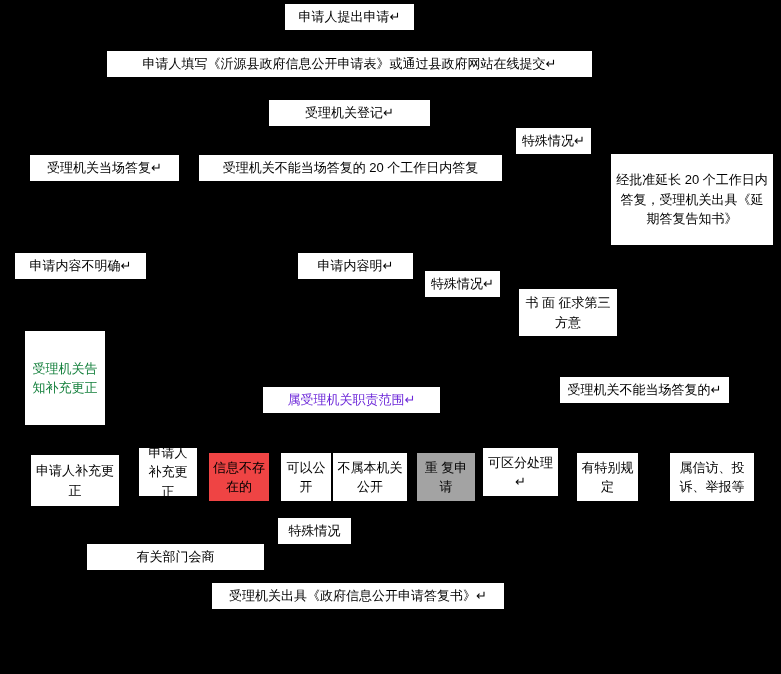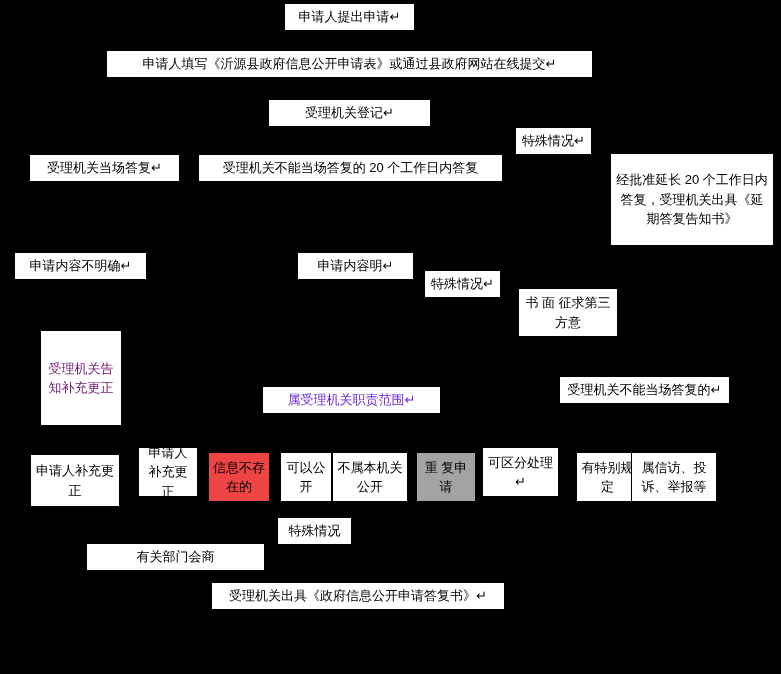--- a/index.html
+++ b/index.html
@@ -43,28 +43,28 @@
     <div class="node" style="left: 106px; top: 50px; width: 487px; height: 28px; background: rgb(255, 255, 255); color: rgb(0, 0, 0);">申请人填写《沂源县政府信息公开申请表》或通过县政府网站在线提交↵</div>
     <div class="node" style="left: 268px; top: 99px; width: 163px; height: 28px; background: rgb(255, 255, 255); color: rgb(0, 0, 0);">受理机关登记↵</div>
     <div class="node" style="left: 515px; top: 127px; width: 77px; height: 28px; background: rgb(255, 255, 255); color: rgb(0, 0, 0);">特殊情况↵</div>
     <div class="node" style="left: 29px; top: 154px; width: 151px; height: 28px; background: rgb(255, 255, 255); color: rgb(0, 0, 0);">受理机关当场答复↵</div>
     <div class="node" style="left: 198px; top: 154px; width: 305px; height: 28px; background: rgb(255, 255, 255); color: rgb(0, 0, 0);">受理机关不能当场答复的 20 个工作日内答复</div>
     <div class="node tight" style="left: 610px; top: 153px; width: 164px; height: 93px; background: rgb(255, 255, 255); color: rgb(0, 0, 0);">经批准延长 20 个工作日内答复，受理机关出具《延期答复告知书》</div>
     <div class="node" style="left: 14px; top: 252px; width: 133px; height: 28px; background: rgb(255, 255, 255); color: rgb(0, 0, 0);">申请内容不明确↵</div>
     <div class="node" style="left: 297px; top: 252px; width: 117px; height: 28px; background: rgb(255, 255, 255); color: rgb(0, 0, 0);">申请内容明↵</div>
     <div class="node" style="left: 424px; top: 270px; width: 77px; height: 28px; background: rgb(255, 255, 255); color: rgb(0, 0, 0);">特殊情况↵</div>
     <div class="node tight" style="left: 518px; top: 288px; width: 100px; height: 49px; background: rgb(255, 255, 255); color: rgb(0, 0, 0);">书 面 征求第三方意</div>
-    <div class="node tight" style="left: 40px; top: 330px; width: 82px; height: 96px; background: rgb(255, 255, 255); color: #701a75;">受理机关告知补充更正</div>
+    <div class="node tight" style="left: 24px; top: 330px; width: 82px; height: 96px; background: rgb(255, 255, 255); color: #15803d;">受理机关告知补充更正</div>
     <div class="node" style="left: 262px; top: 386px; width: 179px; height: 28px; background: rgb(255, 255, 255); color: #6d28d9;">属受理机关职责范围↵</div>
     <div class="node" style="left: 559px; top: 376px; width: 171px; height: 28px; background: rgb(255, 255, 255); color: rgb(0, 0, 0);">受理机关不能当场答复的↵</div>
     <div class="node tight" style="left: 30px; top: 454px; width: 90px; height: 53px; background: rgb(255, 255, 255); color: rgb(0, 0, 0);">申请人补充更正</div>
     <div class="node tight" style="left: 138px; top: 447px; width: 60px; height: 50px; background: rgb(255, 255, 255); color: rgb(0, 0, 0);">申请人补充更正</div>
     <div class="node tight" style="left: 208px; top: 452px; width: 62px; height: 50px; background: #ef4444; color: rgb(0, 0, 0);">信息不存在的</div>
     <div class="node tight" style="left: 280px; top: 452px; width: 52px; height: 50px; background: rgb(255, 255, 255); color: rgb(0, 0, 0);">可以公开</div>
     <div class="node tight" style="left: 332px; top: 452px; width: 76px; height: 50px; background: rgb(255, 255, 255); color: rgb(0, 0, 0);">不属本机关公开</div>
     <div class="node tight" style="left: 416px; top: 452px; width: 60px; height: 50px; background: #a3a3a3; color: rgb(0, 0, 0);">重 复申请</div>
     <div class="node tight" style="left: 482px; top: 447px; width: 77px; height: 50px; background: rgb(255, 255, 255); color: rgb(0, 0, 0);">可区分处理↵</div>
     <div class="node tight" style="left: 576px; top: 452px; width: 63px; height: 50px; background: rgb(255, 255, 255); color: rgb(0, 0, 0);">有特别规定</div>
-    <div class="node tight" style="left: 631px; top: 452px; width: 86px; height: 50px; background: rgb(255, 255, 255); color: rgb(0, 0, 0);">属信访、投诉、举报等</div>
+    <div class="node tight" style="left: 669px; top: 452px; width: 86px; height: 50px; background: rgb(255, 255, 255); color: rgb(0, 0, 0);">属信访、投诉、举报等</div>
     <div class="node" style="left: 277px; top: 517px; width: 75px; height: 28px; background: rgb(255, 255, 255); color: rgb(0, 0, 0);">特殊情况</div>
     <div class="node" style="left: 86px; top: 543px; width: 179px; height: 28px; background: rgb(255, 255, 255); color: rgb(0, 0, 0);">有关部门会商</div>
     <div class="node" style="left: 211px; top: 582px; width: 294px; height: 28px; background: rgb(255, 255, 255); color: rgb(0, 0, 0);">受理机关出具《政府信息公开申请答复书》↵</div>
   </div>
 
 </body></html>

